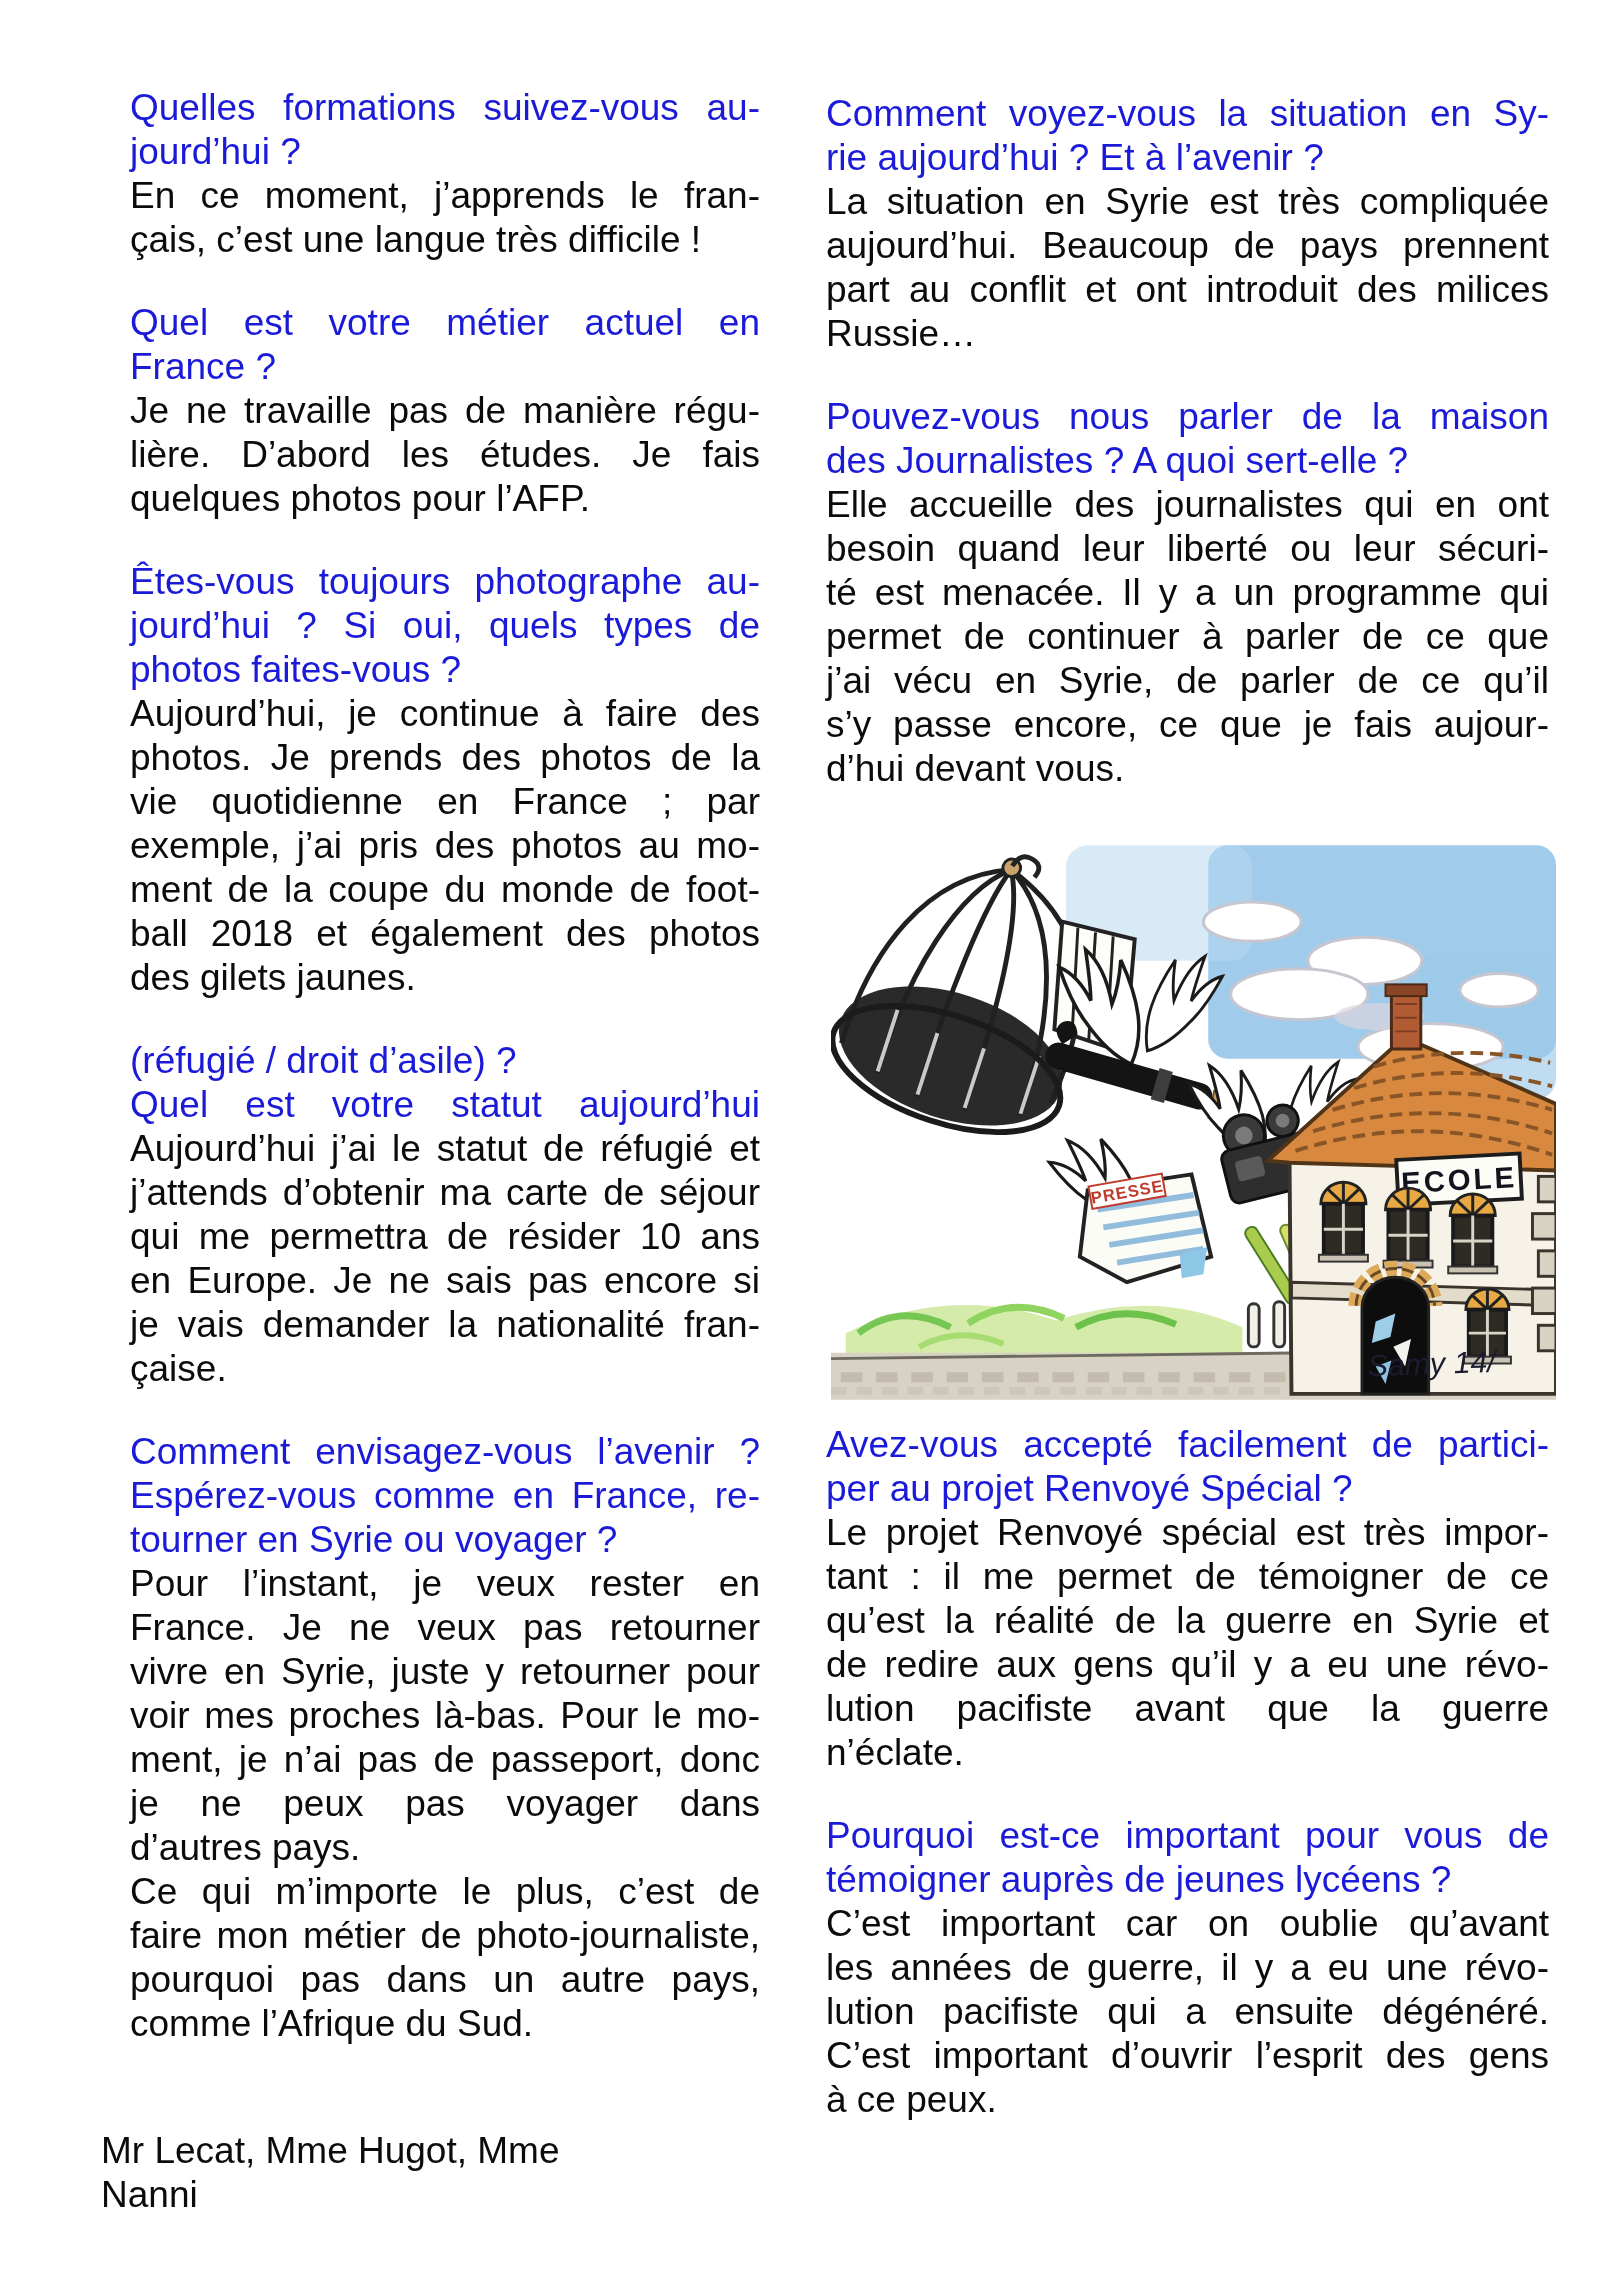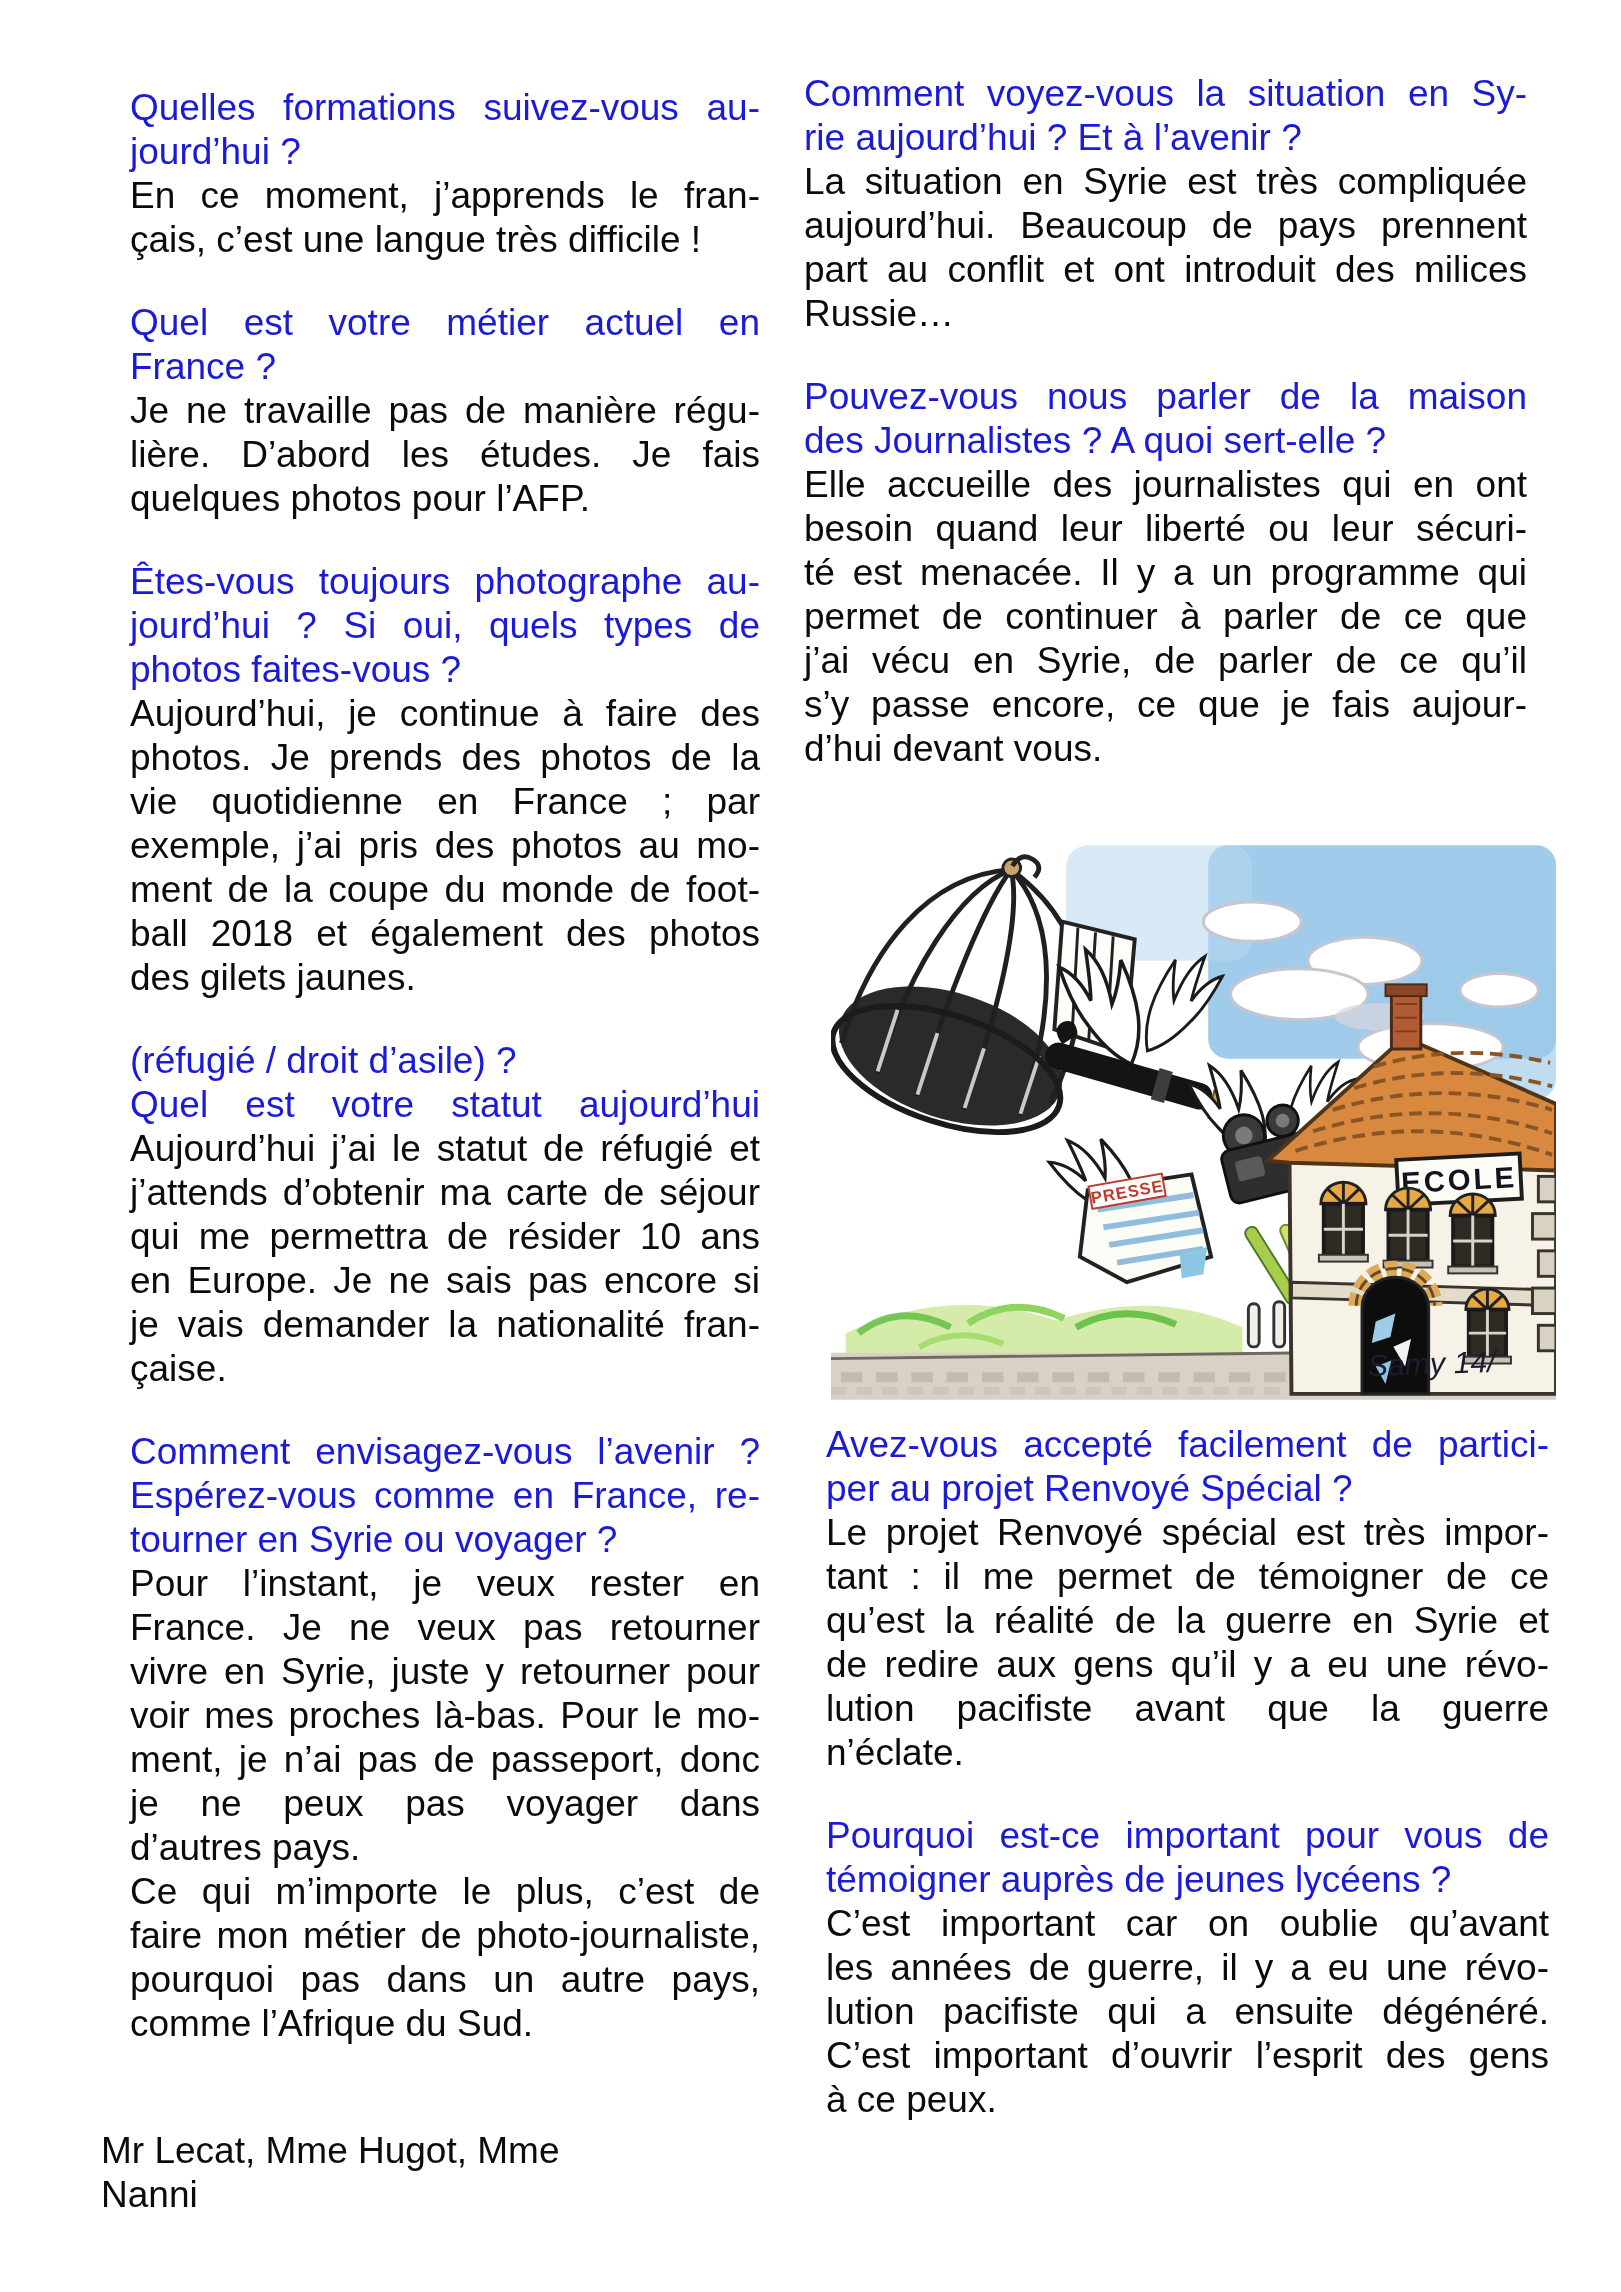--- a/index.html
+++ b/index.html
@@ -12,21 +12,21 @@
   }
   .page { position:absolute; inset:0; background:#ffffff; }
 
   .col {
     position:absolute;
     font-size:37px;
     line-height:44px;
     color:#0b0b0b;
   }
   .col-left   { left:130px; top:0; width:630px; padding-top:68px;margin-top:18px; }
-  .col-right  { left:804px; top:0; width:723px; padding-top:72px; }
+  .col-right  { left:826px; top:0; width:723px; padding-top:92px; }
   .col-right-bottom { left:826px; top:1423px; width:723px; }
 
   .para { margin:0; }
   .para.gap { margin-top:39px; }
   .para.question { color:var(--qblue,#1a1ad8); }
 
   .jl { text-align:justify; text-align-last:justify; }
   .jl.pl { text-align:justify; text-align-last:auto; }
 
   .footer-credits {

